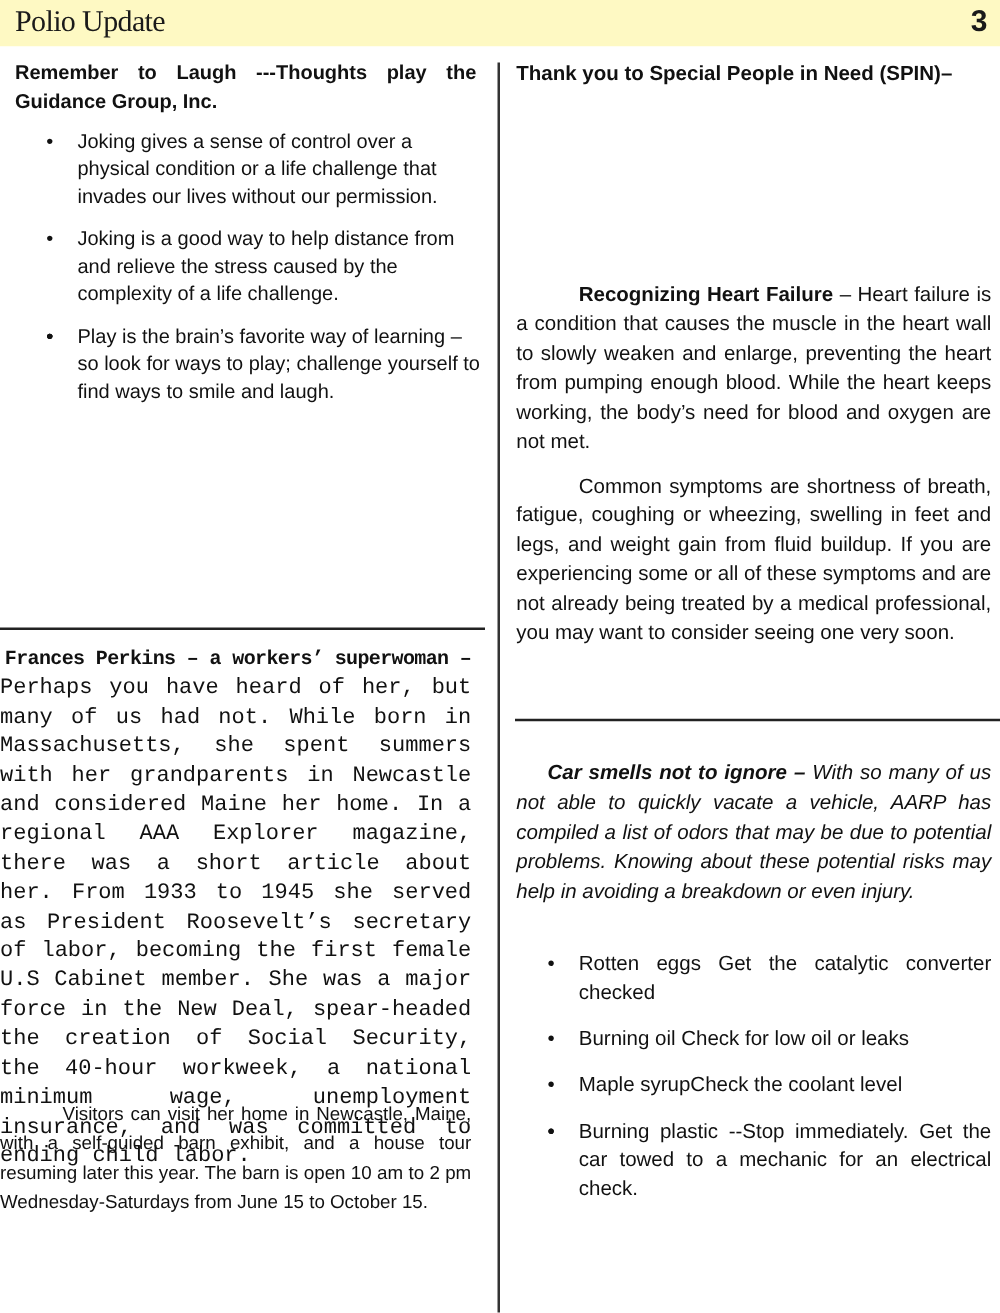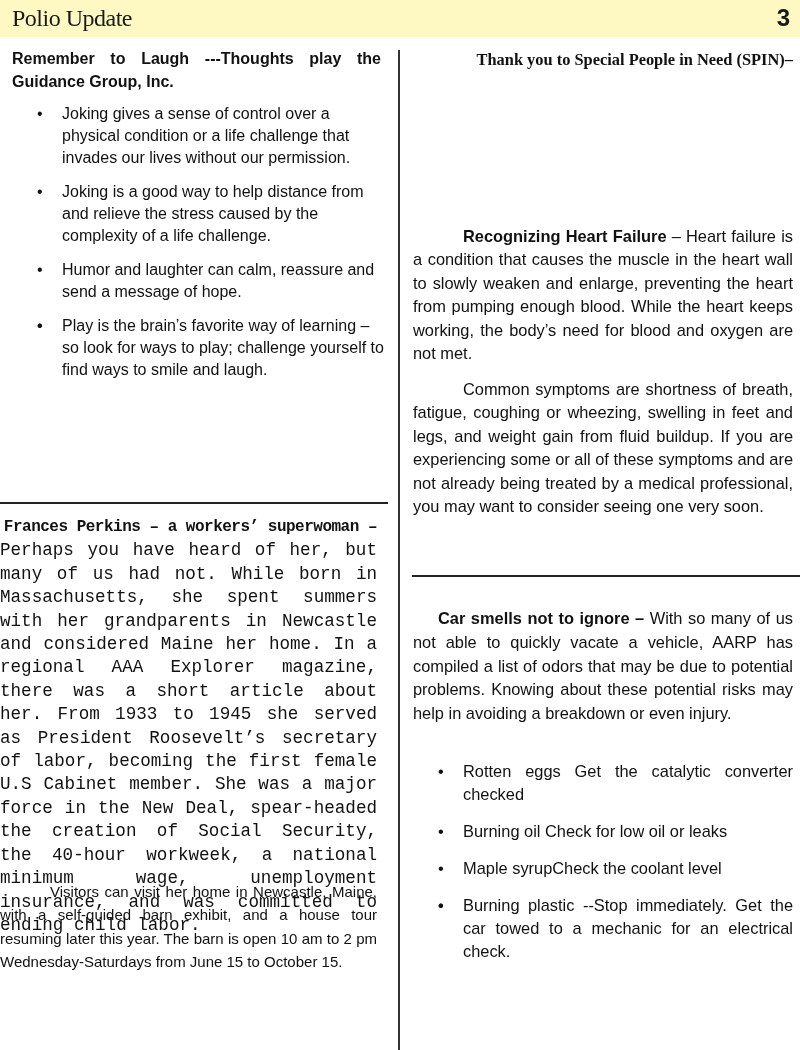--- a/index.html
+++ b/index.html
@@ -23,21 +23,21 @@
   }
   .col-divider {
     position: absolute; left: 398px; top: 50px; width: 2px; height: 1000px; background: #333;
   }
   .hr-left { position: absolute; left: 0; top: 502px; width: 388px; height: 2px; background: #222; }
   .hr-right { position: absolute; left: 412px; top: 575px; width: 388px; height: 2px; background: #222; }
 
   .block { position: absolute; font-size: 16px; line-height: 23.4px; text-align: justify; }
   .bold { font-weight: bold; }
   .indent { text-indent: 50px; }
-  .indent-sm { text-indent: 25px; }
+  .indent-sm { text-indent: 25px; font-style: italic; }
 
   .laugh-heading { left: 12px; top: 47px; width: 369px; font-weight: bold; font-size: 16px; line-height: 23px; text-align: justify; }
   .bullets { position: absolute; margin: 0; padding: 0; list-style: none; }
   .bullets li { position: relative; padding-left: 25px; margin-bottom: 12px; font-size: 16px; line-height: 22px; }
   .bullets li .dot { position: absolute; left: 0; top: 0; }
   .laugh-list { left: 37px; top: 103px; width: 350px; }
   .laugh-list li { text-align: left; }
 
   .perkins { left: 0; top: 516px; width: 377px; font-size: 17.6px; line-height: 23.4px; font-family: Liberation Mono, monospace; }
   .perkins .head { font-weight: bold; font-size: 16px; letter-spacing: -0.5px; }
@@ -59,33 +59,33 @@
 </div>
 
 <div class="col-divider"></div>
 <div class="hr-left"></div>
 <div class="hr-right"></div>
 
 <div class="block laugh-heading">Remember to Laugh ---Thoughts play the Guidance Group, Inc.</div>
 <ul class="bullets laugh-list">
   <li><span class="dot">•</span><span>Joking gives a sense of control over a physical condition or a life challenge that invades our lives without our permission.</span></li>
   <li><span class="dot">•</span><span>Joking is a good way to help distance from and relieve the stress caused by the complexity of a life challenge.</span></li>
-  <li><span class="dot">•</span><span>Humor and laughter can calm, reassure and send a message of hope.</span></li>
+  <li><span class="dot">•</span></li>
   <li><span class="dot">•</span></li>
   <li><span class="dot">•</span><span>Play is the brain’s favorite way of learning – so look for ways to play; challenge yourself to find ways to smile and laugh.</span></li>
 </ul>
 
 <div class="block perkins">
   <div class="head" style="text-align:right; padding-right:0;">Frances Perkins – a workers’ superwoman –</div>
   <div>Perhaps you have heard of her, but many of us had not.  While born in Massachusetts, she spent summers with her grandparents in Newcastle and considered Maine her home.  In a regional AAA Explorer magazine, there was a short article about her.  From 1933 to 1945 she served as President Roosevelt’s secretary of labor, becoming the first female U.S Cabinet member.  She was a major force in the New Deal, spear-headed the creation of Social Security, the 40-hour workweek, a national minimum wage, unemployment insurance, and was committed to ending child labor.</div>
 </div>
 <div class="block perkins2 indent">Visitors can visit her home in Newcastle, Maine, with a self-guided barn exhibit, and a house tour resuming later this year.  The barn is open 10 am to 2 pm Wednesday-Saturdays from June 15 to October 15.</div>
 
 <div class="block spin">
-  <div class="bold" style="text-align:right;font-family:Liberation Serif, serif;">Thank you to Special People in Need (SPIN)–</div>
+  <div class="bold" style="">Thank you to Special People in Need (SPIN)–</div>
 </div>
 
 <div class="block heart indent"><span class="bold">Recognizing Heart Failure</span><span> – Heart failure is a condition that causes the muscle in the heart wall to slowly weaken and enlarge, preventing the heart from pumping enough blood.  While the heart keeps working, the body’s need for blood and oxygen are not met.</span></div>
 <div class="block symptoms indent">Common symptoms are shortness of breath, fatigue, coughing or wheezing, swelling in feet and legs, and weight gain from fluid buildup.  If you are experiencing some or all of these symptoms and are not already being treated by a medical professional, you may want to consider seeing one very soon.</div>
 
 <div class="block car indent-sm"><span class="bold">Car smells not to ignore –</span><span> With so many of us not able to quickly vacate a vehicle, AARP has compiled a list of odors that may be due to potential problems.  Knowing about these potential risks may help in avoiding a breakdown or even injury.</span></div>
 <ul class="bullets car-list">
   <li><span class="dot">•</span><span>Rotten eggs Get the catalytic converter checked</span></li>
   <li><span class="dot">•</span><span>Burning oil   Check for low oil or leaks</span></li>
   <li><span class="dot">•</span><span>Maple syrupCheck the coolant level</span></li>

